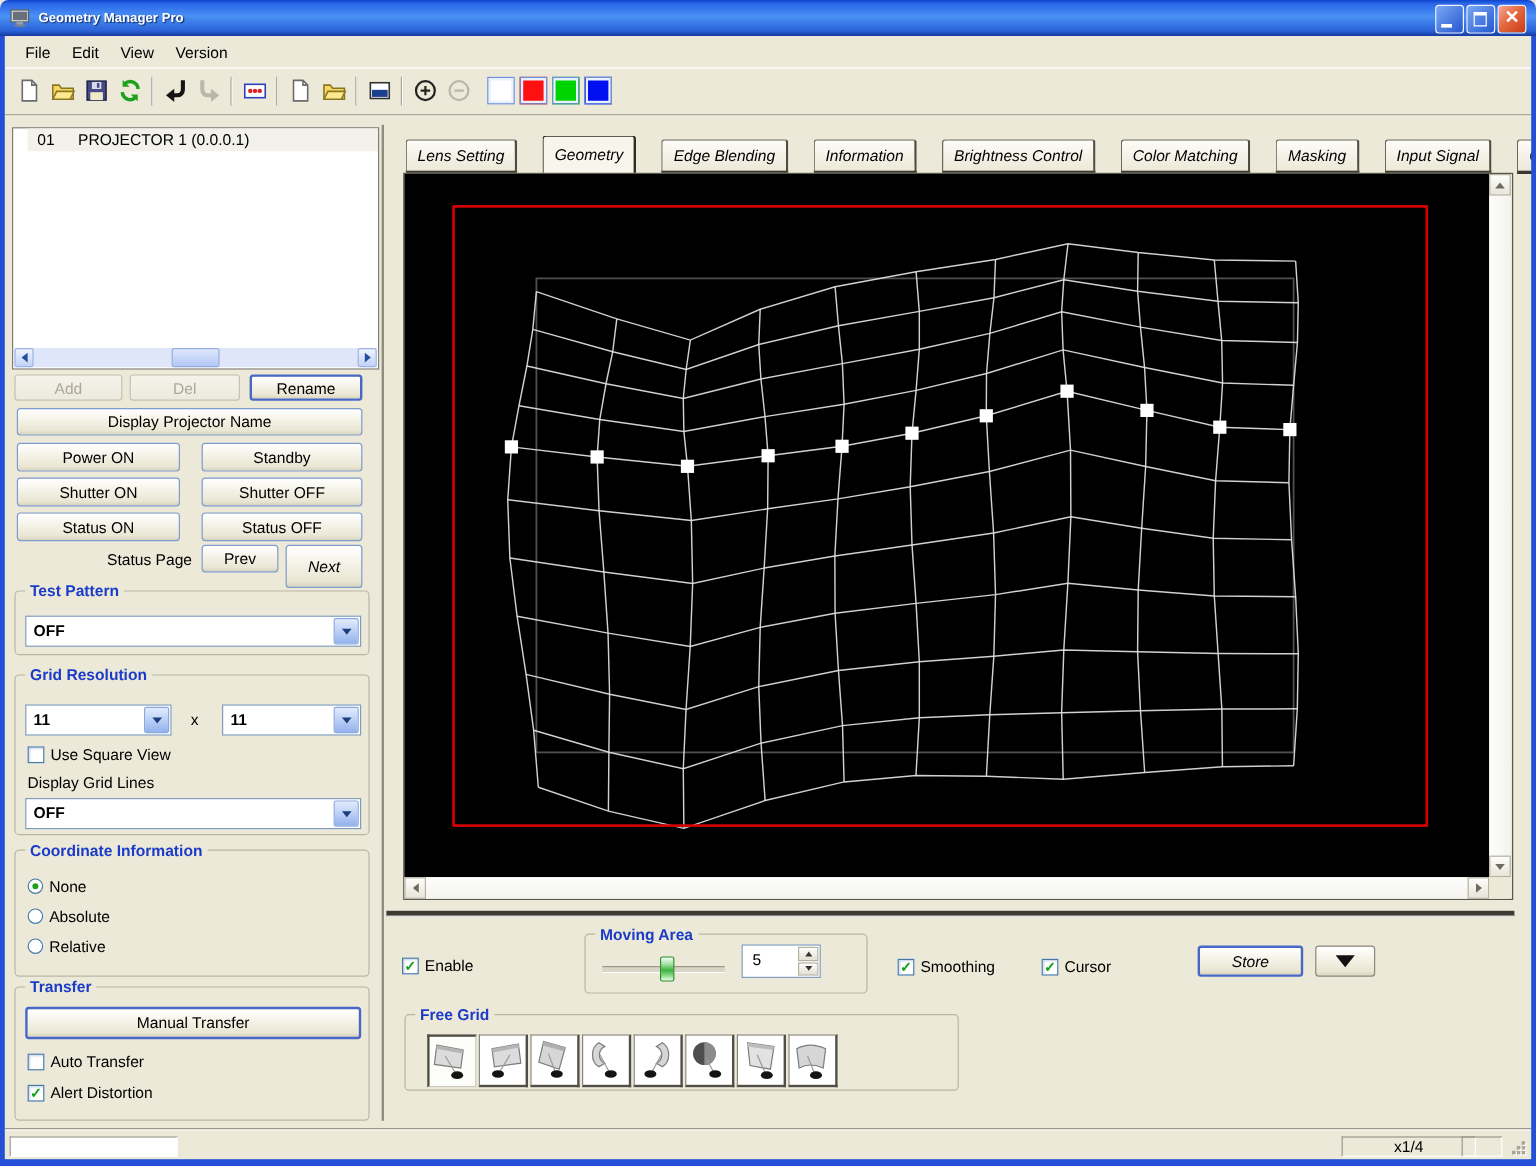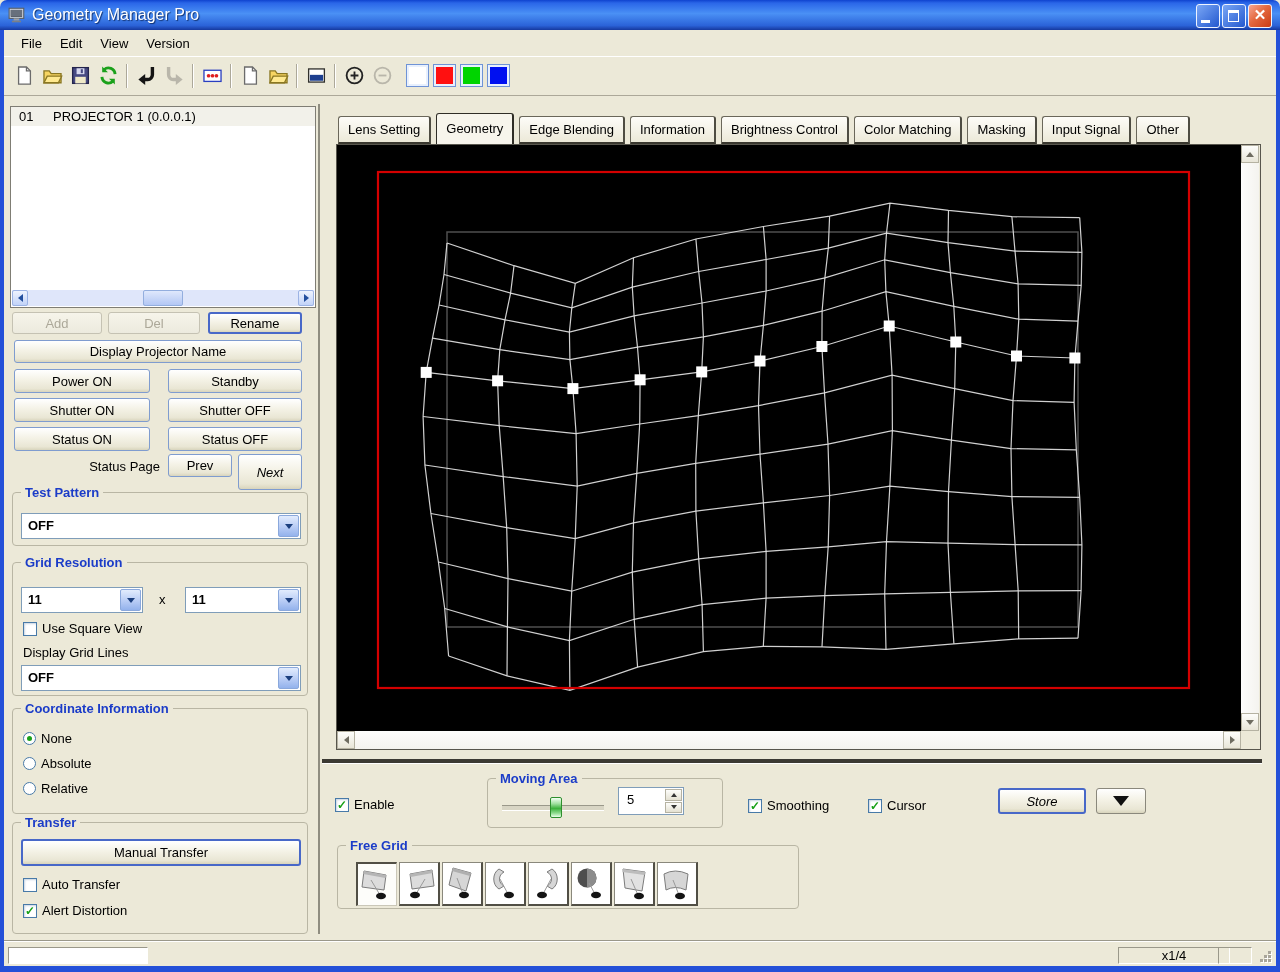--- a/index.html
+++ b/index.html
@@ -4,21 +4,21 @@
 <style>
   html,body{margin:0;padding:0;}
   body{width:1280px;height:972px;position:relative;background:#ece9d8;overflow:hidden;
        font-family:"Liberation Sans",sans-serif;font-size:13px;color:#000;}
   .abs{position:absolute;}
 
   
   .titlebar{left:0;top:0;width:1280px;height:30px;border-radius:7px 7px 0 0;
     background:linear-gradient(180deg,#0f43cf 0%,#2a66e8 10%,#4a90f5 45%,#2b63d8 85%,#16399f 100%);
     display:flex;align-items:center;}
-  .title-text{color:#fff;font-weight:normal;font-size:16px;margin-left:6px;text-shadow:1px 1px 1px #10306e;}
+  .title-text{color:#fff;font-weight:bold;font-size:11px;margin-left:6px;text-shadow:1px 1px 1px #10306e;}
   .app-icon{width:18px;height:18px;margin-left:8px;}
   .win-btns{position:absolute;right:8px;top:4px;display:flex;gap:2px;}
   .wbtn{width:22px;height:22px;border:1px solid #eef3ff;border-radius:3px;position:relative;
         background:linear-gradient(135deg,#7aa7f5,#2358cf);}
   .wbtn.close{background:linear-gradient(135deg,#f6a692 0%,#e4683f 45%,#c93c14 100%);}
   .glyph-min{position:absolute;left:4px;bottom:4px;width:9px;height:3px;background:#fff;}
   .glyph-max{position:absolute;left:5px;top:5px;width:9px;height:8px;border:1px solid #fff;border-top:3px solid #fff;}
   .glyph-x{position:absolute;left:0;top:0;width:100%;height:100%;color:#fff;font-weight:bold;font-size:15px;line-height:20px;text-align:center;}
   .side-border{background:#2450d8;}
   .menubar{left:4px;top:30px;width:1272px;height:26px;display:flex;align-items:center;padding-left:8px;box-sizing:border-box;}
@@ -63,23 +63,23 @@
           display:flex;align-items:center;justify-content:center;box-sizing:border-box;}
   .sb-track{flex:1;position:relative;}
   .sb-thumb{position:absolute;top:0;height:16px;border:1px solid #93aede;border-radius:2px;
             background:linear-gradient(180deg,#dfe8fc,#b3c7f4);box-sizing:border-box;}
   .tri-l{border-width:4px 5px 4px 0;border-color:transparent #234f9e transparent transparent;}
   .tri-r{border-width:4px 0 4px 5px;border-color:transparent transparent transparent #234f9e;}
   .static-lbl{white-space:nowrap;}
 
   
   .tabbar{left:338px;top:112px;height:33px;display:flex;align-items:flex-end;}
-  .tab{height:25px;line-height:25px;padding:0 9px;margin-right:5px;white-space:nowrap;
+  .tab{height:25px;line-height:25px;padding:0 9px;margin-right:21px;white-space:nowrap;
        background:linear-gradient(180deg,#fdfcf8,#ece9d8);border:1px solid #6a675a;border-bottom:3px solid #3a382f;
-       border-right:2px solid #4e4c42;border-radius:3px 3px 0 0;}
+       border-right:2px solid #4e4c42;border-radius:3px 3px 0 0;font-style:italic;}
   .tab.active{height:31px;line-height:29px;background:#f7f5ec;border:1px solid #2f2d26;border-bottom:none;border-right:2px solid #2f2d26;}
 
   
   .canvas-frame{left:336px;top:144px;width:925px;height:606px;border:1px solid #58564d;box-sizing:border-box;background:#ece9d8;}
   .canvas{left:337px;top:145px;width:904px;height:586px;background:#000;}
   .cv-scroll-v{left:1241px;top:145px;width:18px;height:586px;background:linear-gradient(90deg,#fdfdfc,#f4f3ef);}
   .cv-scroll-h{left:337px;top:731px;width:904px;height:18px;background:linear-gradient(180deg,#fdfdfc,#f4f3ef);}
   .cv-btn{position:absolute;width:18px;height:18px;border:1px solid #b5b2a2;background:linear-gradient(180deg,#fdfdfb,#e8e5d8);
           display:flex;align-items:center;justify-content:center;box-sizing:border-box;}
   .tri-up-g{border-width:0 4px 5px 4px;border-color:transparent transparent #6e6c61 transparent;}
@@ -230,21 +230,21 @@
     <div class="swatch-group">
       <div class="swatch" style="background: rgb(255, 255, 255);"></div>
       <div class="swatch" style="background: rgb(255, 16, 16);"></div>
       <div class="swatch" style="background: rgb(0, 212, 0);"></div>
       <div class="swatch" style="background: rgb(0, 16, 240);"></div>
     </div>
   </div>
 
 <div class="abs left-panel">
 
-  <div class="abs listbox" style="left:2px;top:2px;width:306px;height:202px;">
+  <div class="abs listbox" style="left:2px;top:2px;width:306px;height:202px;padding-left:12px;">
     <div class="list-item">
       <span class="list-no">01</span>
       <span>PROJECTOR 1 (0.0.0.1)</span>
     </div>
     <div class="abs sb" style="left:1px;bottom:1px;width:302px;height:16px;">
       <div class="sb-btn">
           <i class="tri tri-l"></i>
         </div>
       <div class="sb-track">
           <div class="sb-thumb" style="left:115px;width:40px;"></div>

